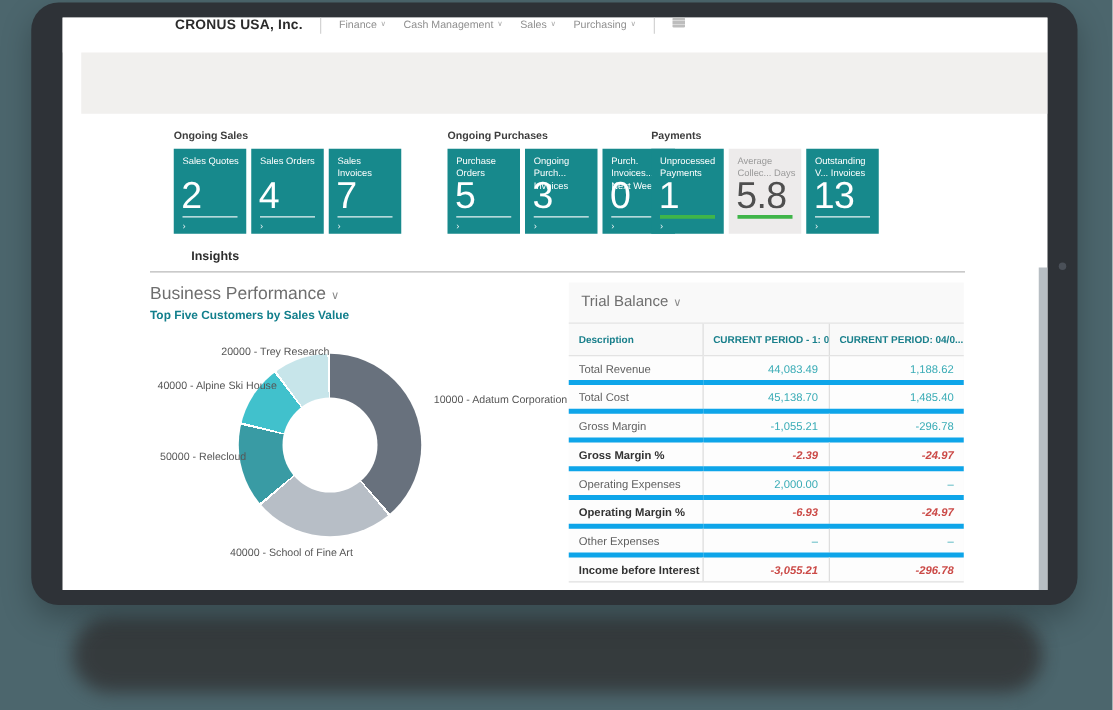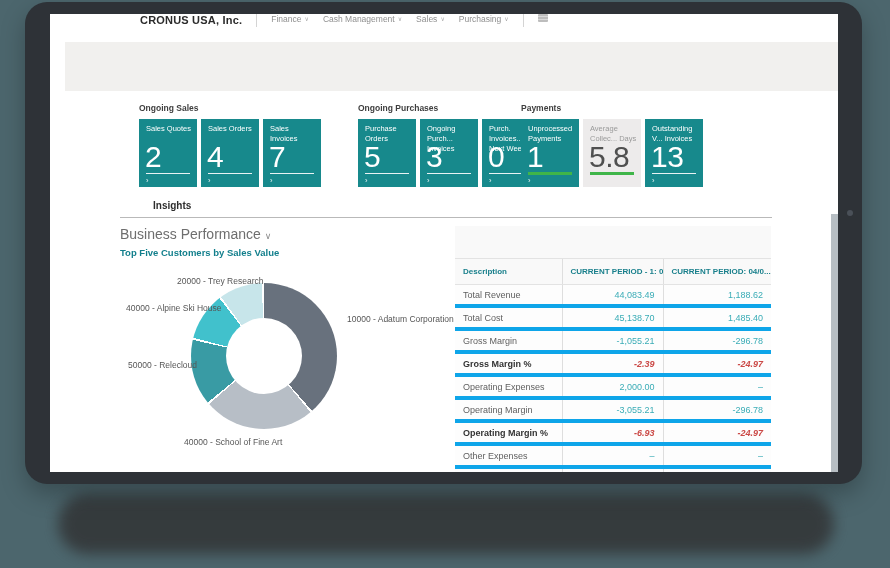--- a/index.html
+++ b/index.html
@@ -188,20 +188,21 @@
     <div class="bp-subtitle">Top Five Customers by Sales Value</div>
 
     <div class="donut" style="background: conic-gradient(rgb(104, 113, 125) 0%, rgb(104, 113, 125) 38.55%, rgb(255, 255, 255) 38.55%, rgb(255, 255, 255) 39%, rgb(183, 190, 198) 39%, rgb(183, 190, 198) 63.55%, rgb(255, 255, 255) 63.55%, rgb(255, 255, 255) 64%, rgb(57, 155, 164) 64%, rgb(57, 155, 164) 78.55%, rgb(255, 255, 255) 78.55%, rgb(255, 255, 255) 79%, rgb(65, 193, 204) 79%, rgb(65, 193, 204) 89.55%, rgb(255, 255, 255) 89.55%, rgb(255, 255, 255) 90%, rgb(199, 229, 234) 90%, rgb(199, 229, 234) 99.55%, rgb(255, 255, 255) 99.55%, rgb(255, 255, 255) 100%);"></div>
     <div class="chart-label cl-adatum">10000 - Adatum Corporation</div>
     <div class="chart-label cl-school">40000 - School of Fine Art</div>
     <div class="chart-label cl-rele">50000 - Relecloud</div>
     <div class="chart-label cl-alpine">40000 - Alpine Ski House</div>
     <div class="chart-label cl-trey">20000 - Trey Research</div>
 
     <div class="panel">
+      <div class="panel-title"><span>Trial Balance</span><span class="title-caret">∨</span></div>
       <table class="tb-table">
         <colgroup>
             <col class="c-desc">
             <col class="c-n1">
             <col class="c-n2">
           </colgroup>
         <tbody>
             <tr>
           <th>Description</th>
           <th>CURRENT PERIOD - 1: 0...</th>
@@ -225,25 +226,20 @@
         <tr class="bold">
           <td class="desc">Gross Margin %</td>
           <td class="num">-2.39</td>
           <td class="num">-24.97</td>
         </tr>
         <tr>
           <td class="desc">Operating Expenses</td>
           <td class="num">2,000.00</td>
           <td class="num">–</td>
         </tr>
-        <tr>
-          <td class="desc">Operating Margin</td>
-          <td class="num">-3,055.21</td>
-          <td class="num">-296.78</td>
-        </tr>
         <tr class="bold">
           <td class="desc">Operating Margin %</td>
           <td class="num">-6.93</td>
           <td class="num">-24.97</td>
         </tr>
         <tr>
           <td class="desc">Other Expenses</td>
           <td class="num">–</td>
           <td class="num">–</td>
         </tr>

